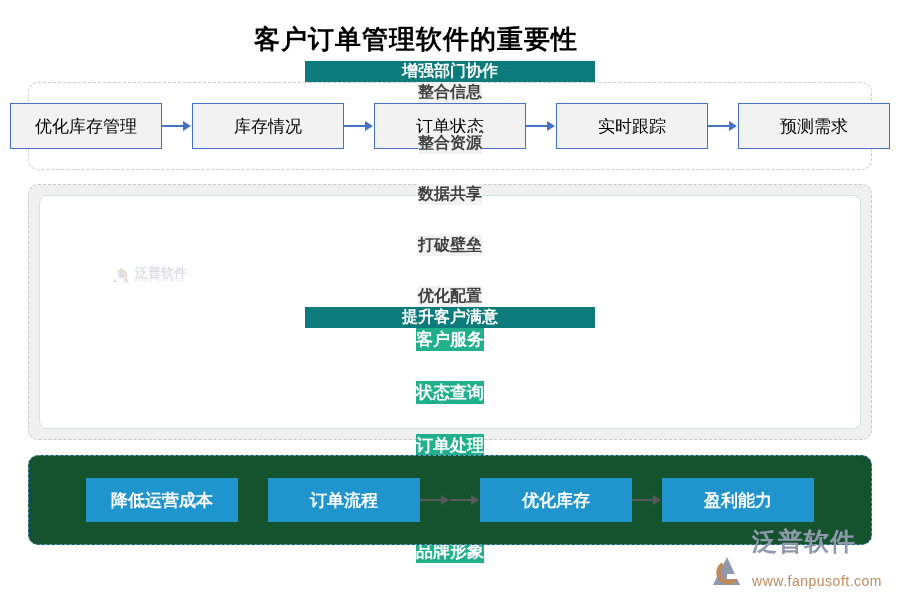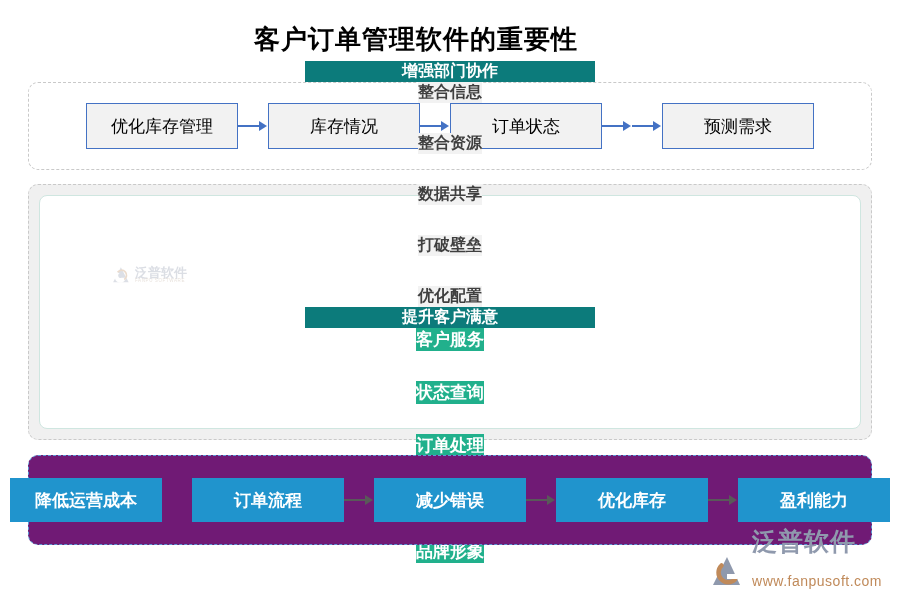--- a/index.html
+++ b/index.html
@@ -201,21 +201,21 @@
   
   .section-bottom {
     position: absolute;
     left: 28px;
     top: 455px;
     width: 844px;
     height: 90px;
     box-sizing: border-box;
     border: 1.5px dashed #5b9bd5;
     border-radius: 10px;
-    background: #701a75;
+    background: #14532d;
   }
   .node-blue {
     width: 152px;
     height: 44px;
     background: #2094cd;
     color: #ffffff;
     font-size: 17px;
     font-weight: bold;
     display: flex;
     align-items: center;
@@ -291,20 +291,21 @@
       </div>
 
       <div class="node-gray">订单状态</div>
       <div class="arrow-blue">
         <svg width="30" height="14" viewBox="0 0 30 14">
             <line x1="0" y1="7" x2="21" y2="7" stroke="#4472c4" stroke-width="2"></line>
             <polygon points="21,2 29,7 21,12" fill="#4472c4"></polygon>
           </svg>
       </div>
 
+      <div class="node-gray">实时跟踪</div>
       <div class="arrow-blue">
         <svg width="30" height="14" viewBox="0 0 30 14">
             <line x1="0" y1="7" x2="21" y2="7" stroke="#4472c4" stroke-width="2"></line>
             <polygon points="21,2 29,7 21,12" fill="#4472c4"></polygon>
           </svg>
       </div>
 
       <div class="node-gray">预测需求</div>
 
     </div>
@@ -361,21 +362,20 @@
       <div class="arrow-gap"></div>
 
       <div class="node-blue">订单流程</div>
       <div class="arrow-dark">
         <svg width="30" height="14" viewBox="0 0 30 14">
             <line x1="0" y1="7" x2="21" y2="7" stroke="#595959" stroke-width="2"></line>
             <polygon points="21,2 29,7 21,12" fill="#595959"></polygon>
           </svg>
       </div>
 
-      <div class="node-blue">减少错误</div>
       <div class="arrow-dark">
         <svg width="30" height="14" viewBox="0 0 30 14">
             <line x1="0" y1="7" x2="21" y2="7" stroke="#595959" stroke-width="2"></line>
             <polygon points="21,2 29,7 21,12" fill="#595959"></polygon>
           </svg>
       </div>
 
       <div class="node-blue">优化库存</div>
       <div class="arrow-dark">
         <svg width="30" height="14" viewBox="0 0 30 14">

